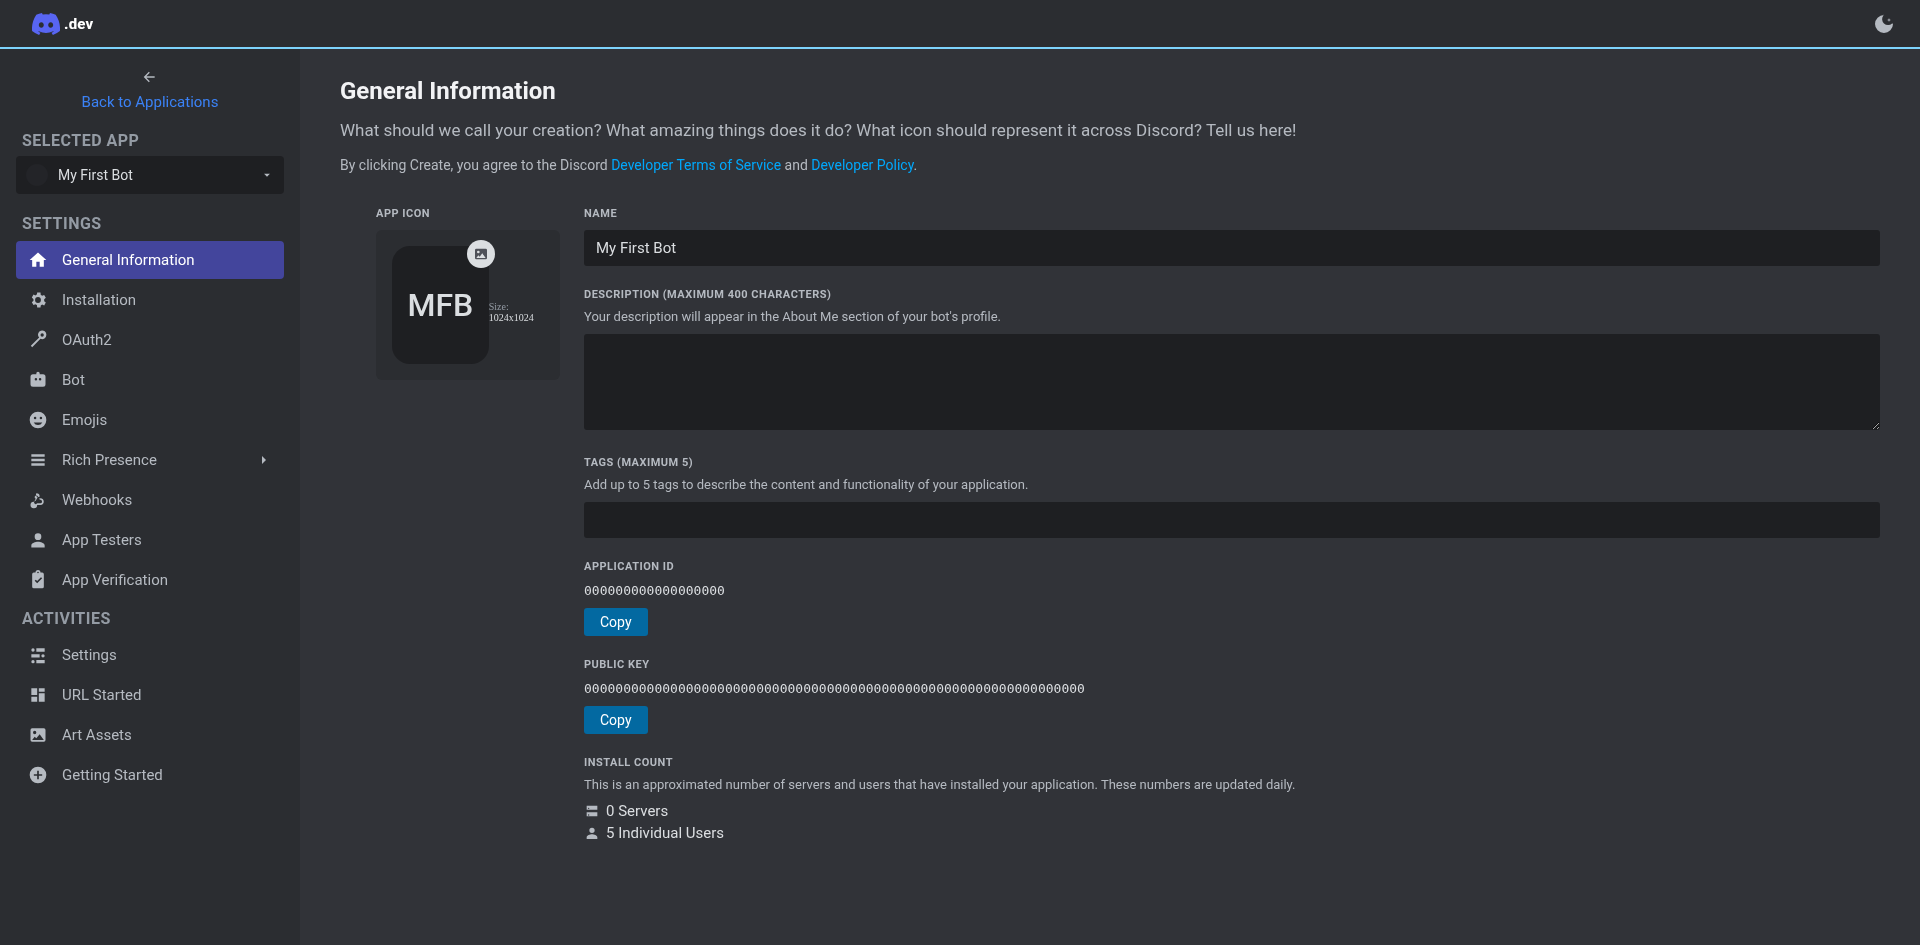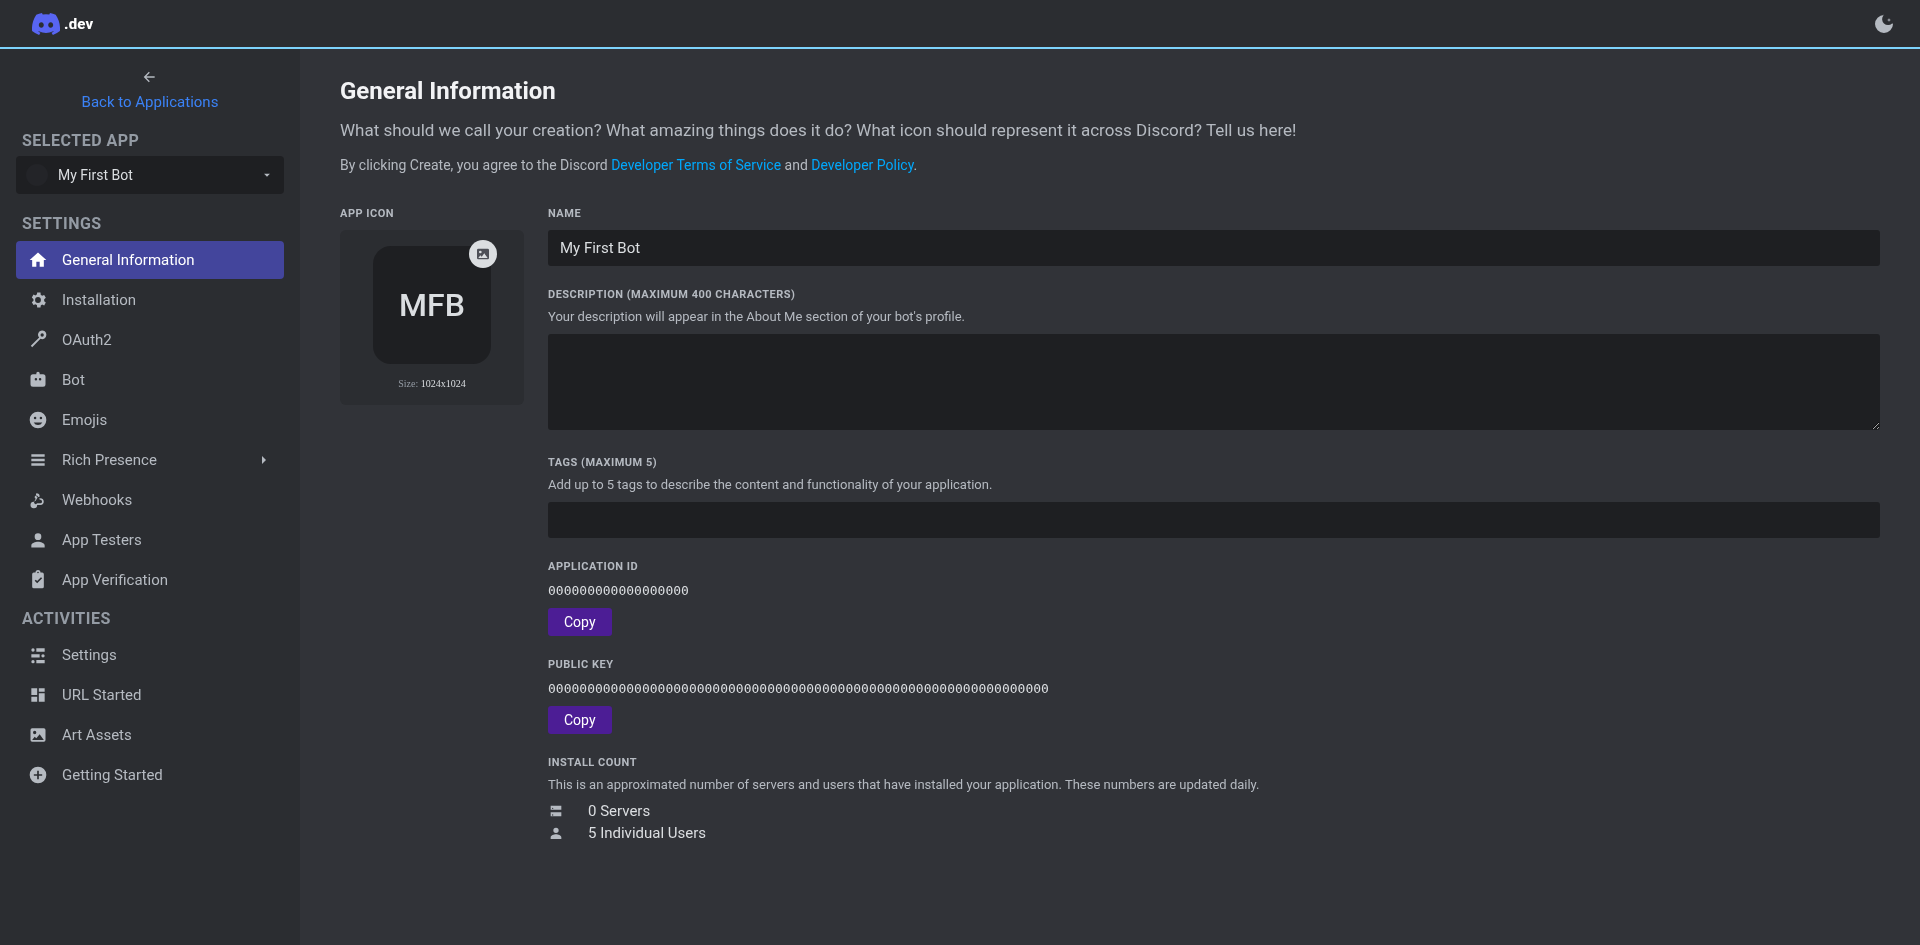--- a/index.html
+++ b/index.html
@@ -60,28 +60,28 @@
 .nav-item .trail { margin-left: auto; width: 16px; height: 16px; fill: currentColor; }
 .content {
   flex: 1; padding: 28px 40px; overflow-y: auto;
   max-width: 1620px;
 }
 h1 { font-size: 24px; font-weight: 700; color: #f2f3f5; margin-bottom: 14px; }
 .subtitle { font-size: 17px; color: #b5bac1; margin-bottom: 14px; line-height: 1.4; }
 .legal { font-size: 14px; color: #b5bac1; margin-bottom: 34px; }
 .legal a { color: #00a8fc; text-decoration: none; }
 .form-row { display: flex; gap: 24px; align-items: flex-start; }
-.icon-col { width: 184px; flex-shrink: 0; }
+.icon-col { width: 184px; flex-shrink: 0; margin-left: 36px; }
 .field-label {
   font-size: 11px; font-weight: 700; color: #b5bac1;
   text-transform: uppercase; letter-spacing: 0.5px; margin-bottom: 10px;
 }
 .icon-box {
   background: #2b2d31; border-radius: 6px; padding: 16px;
-  display: flex; flex-direction: column; align-items: center;
+  display: flex; flex-direction: row; align-items: center;
 }
 .icon-preview {
   width: 118px; height: 118px; background: #1e1f22; border-radius: 18px;
   display: flex; align-items: center; justify-content: center;
   font-size: 32px; font-weight: 500; color: #dbdee1; position: relative;
 }
 .upload-badge {
   position: absolute; top: -6px; right: -6px;
   width: 28px; height: 28px; border-radius: 50%; background: #dbdee1;
   display: flex; align-items: center; justify-content: center;
@@ -93,24 +93,24 @@
 .text-input {
   width: 100%; background: #1e1f22; border: none; border-radius: 3px;
   padding: 9px 12px; color: #dbdee1; font-size: 15px; outline: none;
   font-family: inherit;
 }
 .textarea { min-height: 96px; resize: vertical; }
 .field-help { font-size: 13px; color: #b5bac1; margin-bottom: 10px; margin-top: -2px; }
 .field-block { margin-bottom: 22px; }
 .mono-val { font-size: 13px; color: #dbdee1; font-family: Consolas, Monaco, monospace; margin-bottom: 10px; word-break: break-all; }
 .btn {
-  background: #4c1d95; color: #fff; border: none; border-radius: 3px;
+  background: #0369a1; color: #fff; border: none; border-radius: 3px;
   padding: 6px 16px; font-size: 14px; cursor: pointer; font-family: inherit;
 }
-.stat-row { display: flex; align-items: center; gap: 24px; font-size: 15px; color: #dbdee1; margin-top: 4px; }
+.stat-row { display: flex; align-items: center; gap: 6px; font-size: 15px; color: #dbdee1; margin-top: 4px; }
 .stat-row svg { width: 16px; height: 16px; fill: #b5bac1; }
 </style>
 </head>
 <body>
 
 <div class="topbar">
   <div class="logo">
     <svg class="logo-icon" viewBox="0 0 28 22">
         <path fill="#5865f2" d="M23.7 1.8A23 23 0 0 0 18 0l-.7 1.4a21 21 0 0 0-6.6 0L10 0a23 23 0 0 0-5.7 1.8C.6 7.4-.4 12.8.1 18.1A23 23 0 0 0 7.1 22l1.4-2.3c-.8-.3-1.5-.6-2.2-1l.5-.4a16 16 0 0 0 14.4 0l.5.4c-.7.4-1.4.7-2.2 1L20.9 22a23 23 0 0 0 7-3.9c.6-6.2-1-11.5-4.2-16.3ZM9.3 14.8c-1.4 0-2.5-1.3-2.5-2.8s1.1-2.8 2.5-2.8 2.5 1.3 2.5 2.8-1.1 2.8-2.5 2.8Zm9.4 0c-1.4 0-2.5-1.3-2.5-2.8s1.1-2.8 2.5-2.8 2.5 1.3 2.5 2.8-1.1 2.8-2.5 2.8Z"></path>
       </svg>

